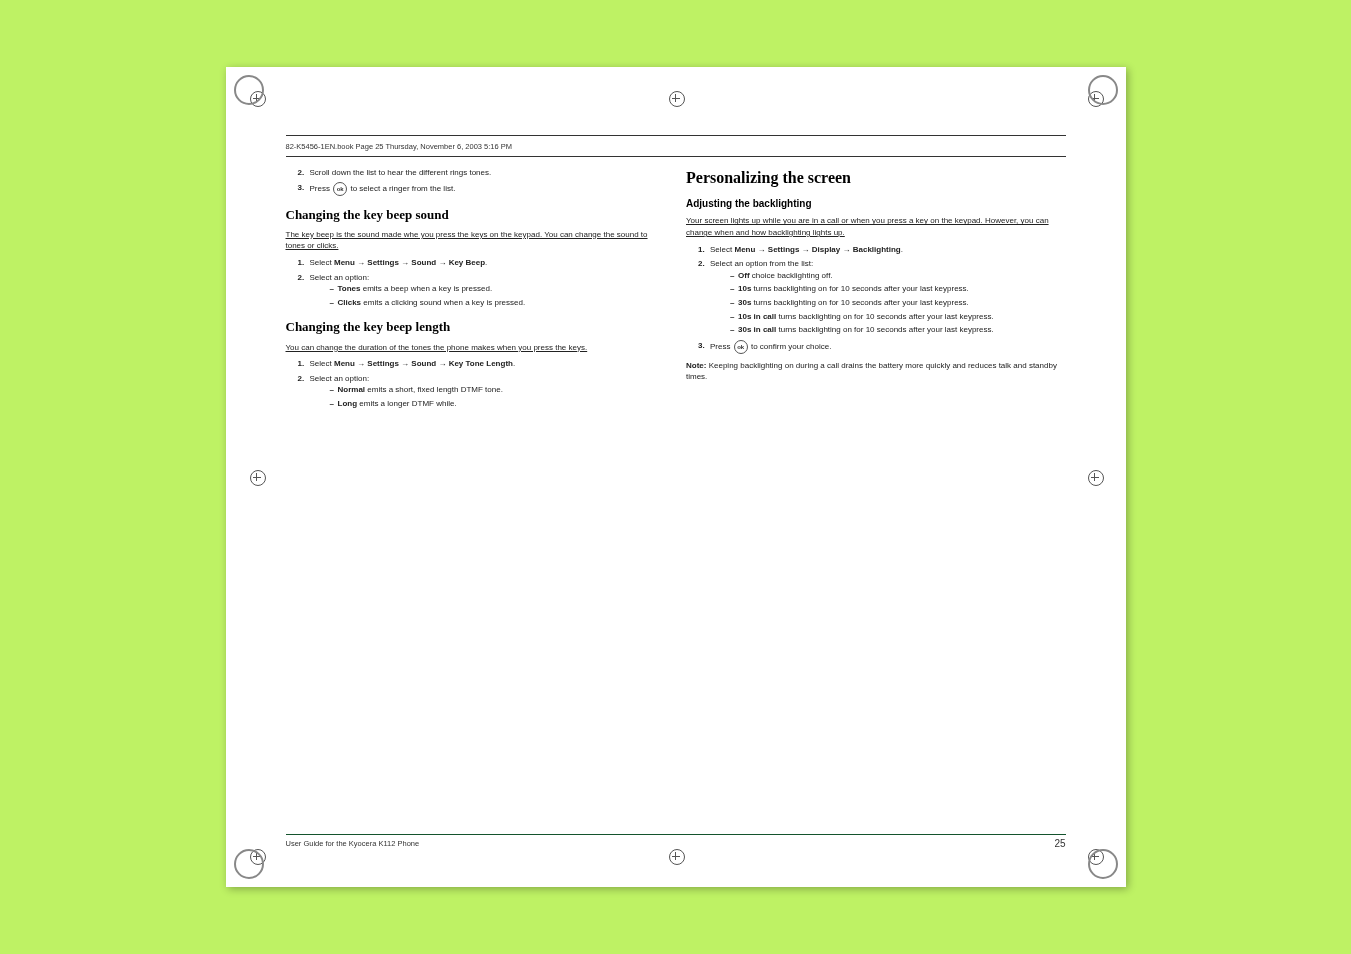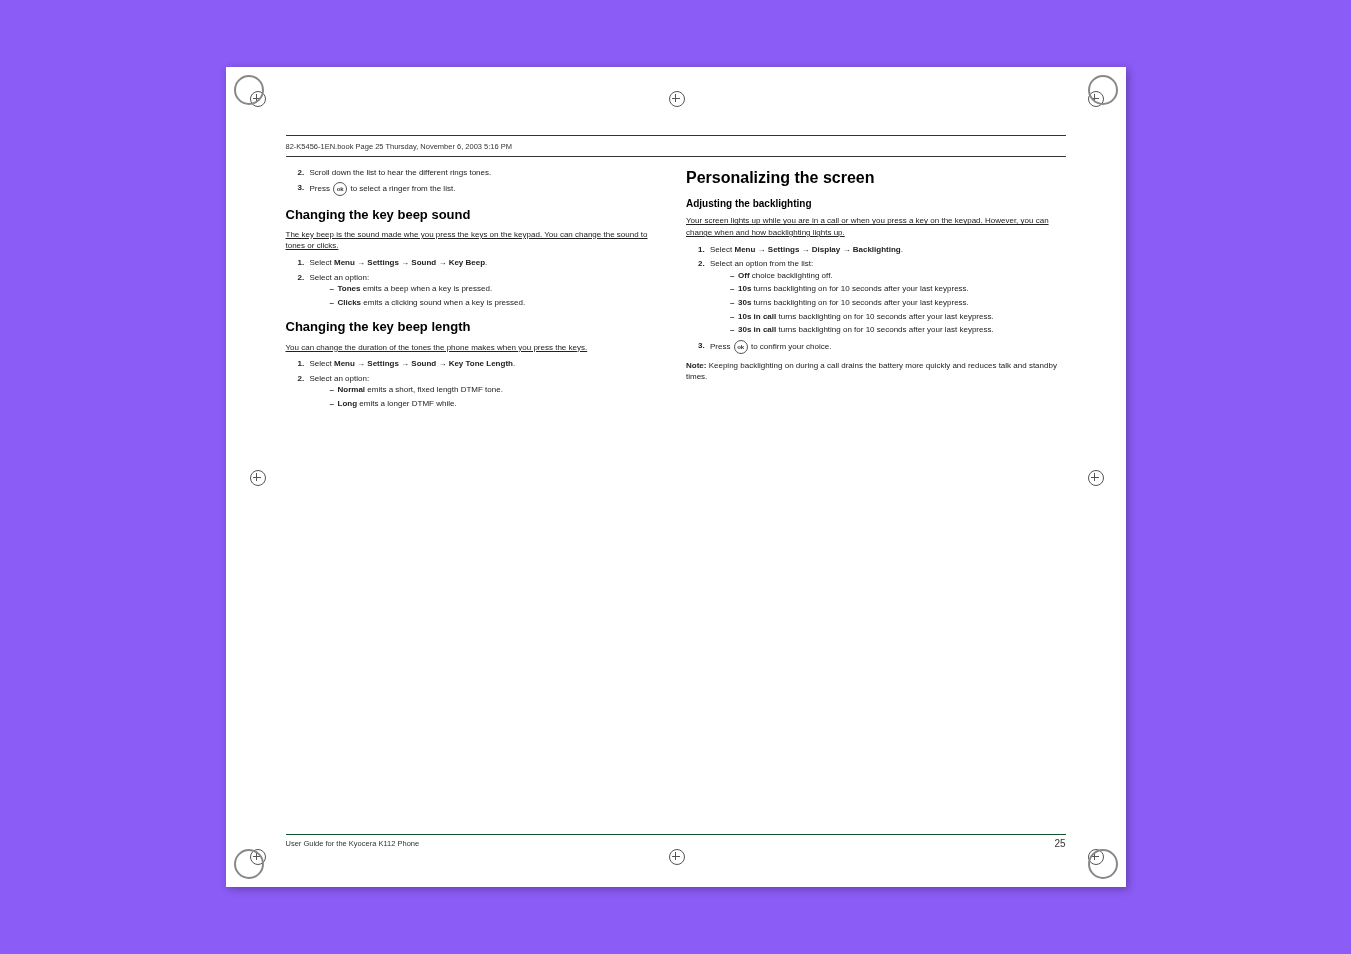--- a/index.html
+++ b/index.html
@@ -7,21 +7,21 @@
       background: #d0d0d0;
       display: flex;
       justify-content: center;
       align-items: center;
       min-height: 100vh;
       font-family: Arial, sans-serif;
     }
     .page-container {
       width: 1351px;
       height: 954px;
-      background: #8b5cf6;
+      background: #bef264;
       display: flex;
       justify-content: center;
       align-items: center;
       position: relative;
     }
     .book-page {
       width: 900px;
       height: 820px;
       background: #ffffff;
       position: relative;
@@ -71,21 +71,21 @@
       line-height: 1.4;
       color: #222;
     }
 
     .section-heading {
       font-size: 13px;
       font-weight: bold;
       color: #000;
       margin-bottom: 5px;
       margin-top: 10px;
-      font-family: Liberation Sans, sans-serif;
+      font-family: Liberation Serif, serif;
     }
     .section-heading:first-child {
       margin-top: 0;
     }
     .subsection-heading {
       font-size: 10px;
       font-weight: bold;
       color: #000;
       margin-bottom: 4px;
       margin-top: 8px;

